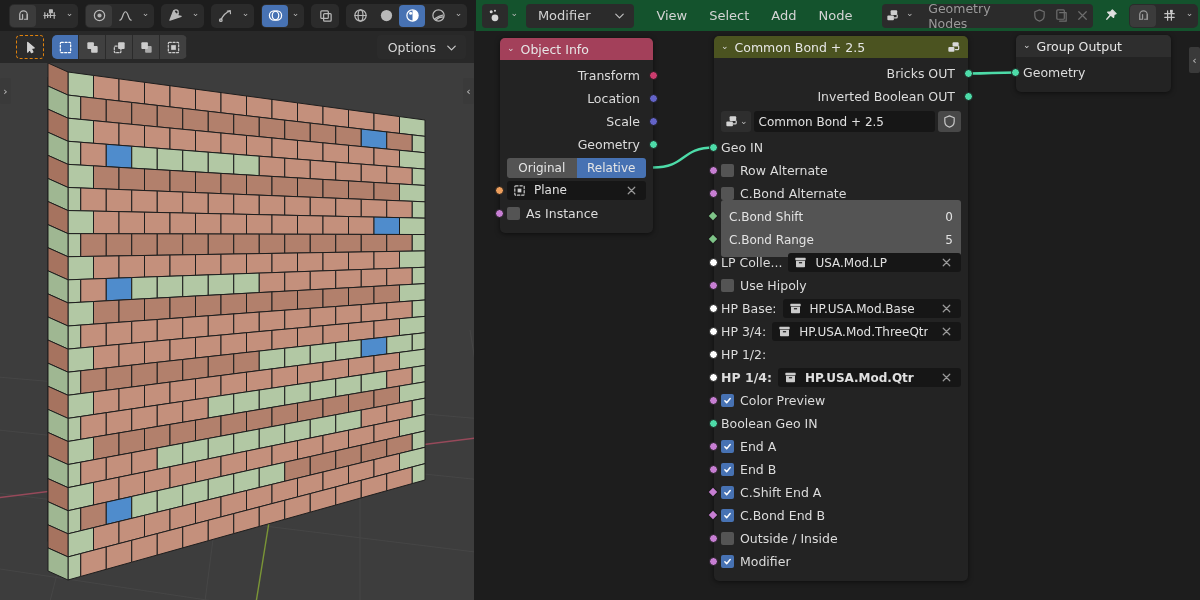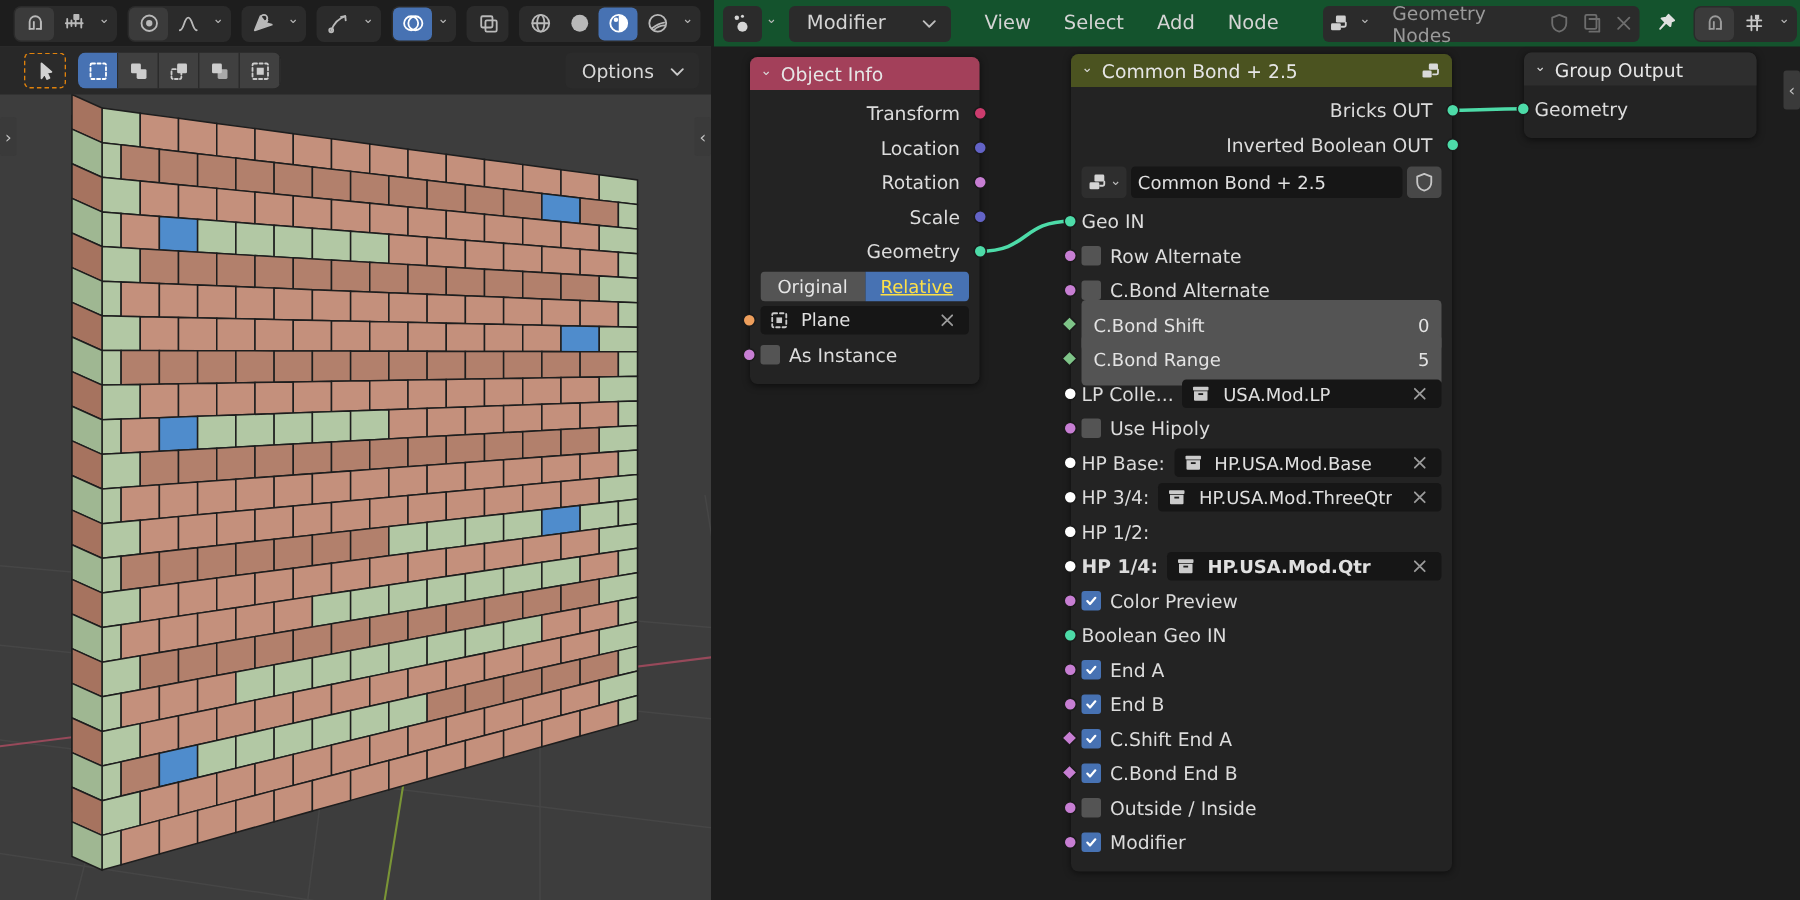--- a/index.html
+++ b/index.html
@@ -107,21 +107,21 @@
     color:#e3e3e3; font-size:12px;
   }
   .idfield {
     background:#161616; border-radius:3px; height:19px; display:flex;
     align-items:center; padding:0 5px; color:#e0e0e0; font-size:12px; gap:7px;
   }
   .idfield .x { margin-left:auto; color:#9a9a9a; font-size:13px; padding-right:2px;}
   .toggrp { display:flex; border-radius:3px; overflow:hidden; height:20px; }
   .tog { flex:1; display:flex; align-items:center; justify-content:center;
     background:#545454; color:#e6e6e6; font-size:12px; }
-  .tog.on { background:#4772b3; color:#fde047;text-decoration:underline; }
+  .tog.on { background:#4772b3; color:#e5e5e5; }
   svg { display:block; }
 </style>
 </head>
 <body>
 
 <div id="app">
 
   <div id="viewport">
 
     <svg id="vp-canvas" viewBox="0 0 474 600" preserveAspectRatio="none">
@@ -789,24 +789,20 @@
             <div class="node-body">
               <div class="row">
               <span class="row-label-r">Transform</span>
               <span class="sock out" style="background:#cc3c6e;top:7px;"></span>
             </div>
               <div class="row">
               <span class="row-label-r">Location</span>
               <span class="sock out" style="background:#6363c7;top:7px;"></span>
             </div>
               <div class="row">
-              <span class="row-label-r">Rotation</span>
-              <span class="sock out" style="background:#c77ed3;top:7px;"></span>
-            </div>
-              <div class="row">
               <span class="row-label-r">Scale</span>
               <span class="sock out" style="background:#6363c7;top:7px;"></span>
             </div>
               <div class="row">
               <span class="row-label-r">Geometry</span>
               <span class="sock out" style="background:#4ddba8;top:7px;"></span>
             </div>
               <div style="padding:2px 7px 0 7px">
               <div class="toggrp">
                 <div class="tog ">Original</div>

